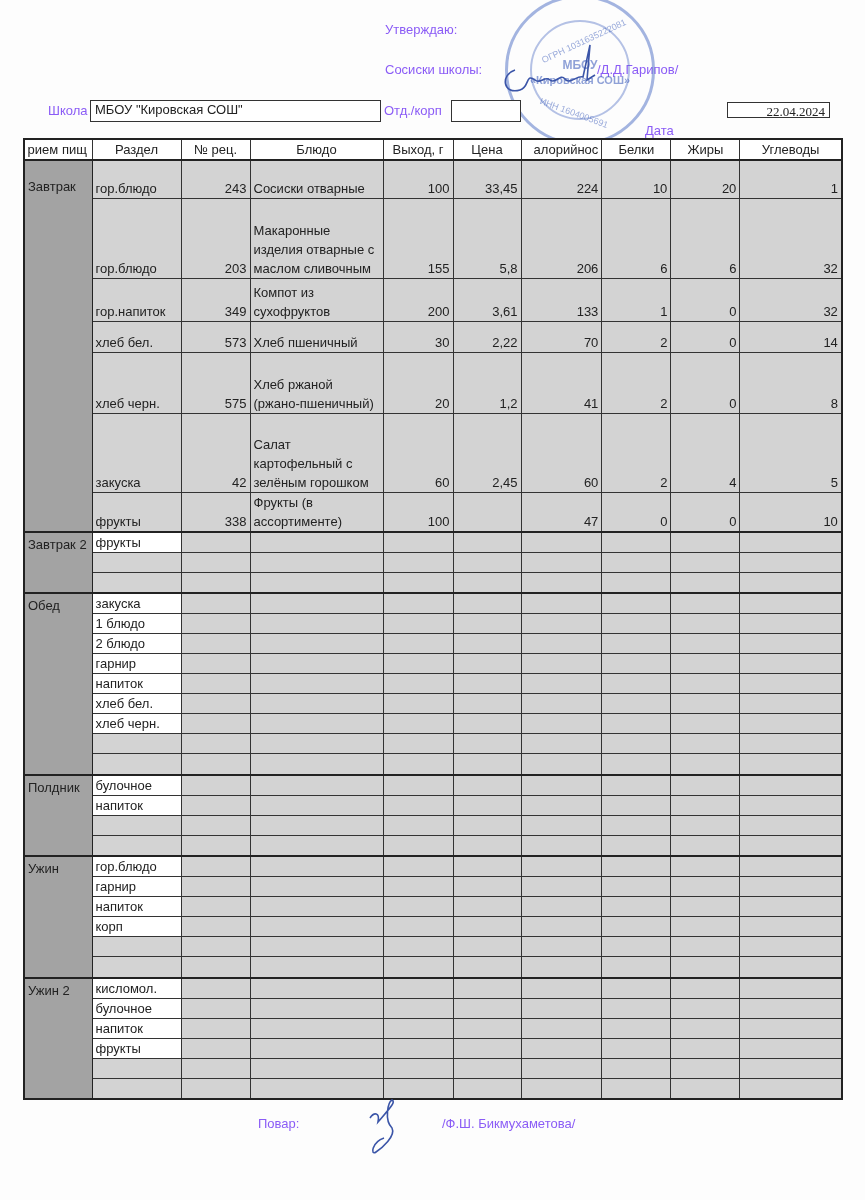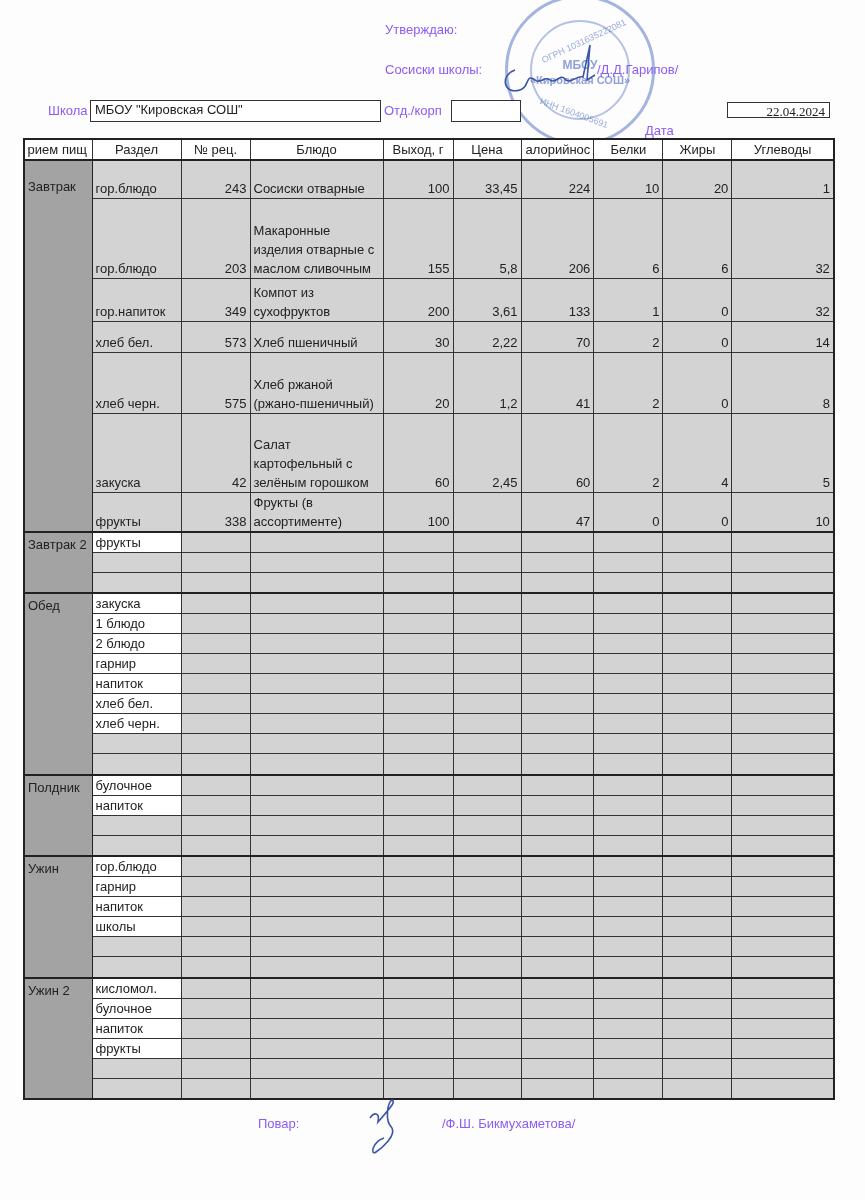--- a/index.html
+++ b/index.html
@@ -94,21 +94,21 @@
       <col style="width:102px">
   </colgroup>
   <thead>
     <tr>
       <th style="text-align:center;padding-left:1px;">рием пищ</th>
       <th>Раздел</th>
       <th>№ рец.</th>
       <th>Блюдо</th>
       <th>Выход, г</th>
       <th>Цена</th>
-      <th style="text-align:right;padding-left:4px;">алорийнос</th>
+      <th style="text-align:right;padding-left:12px;">алорийнос</th>
       <th>Белки</th>
       <th>Жиры</th>
       <th>Углеводы</th>
     </tr>
   </thead>
   <tbody>
 
     <tr class="grp-start" style="height:38px;">
       <td class="meal" rowspan="7" style="padding-top:16px;">Завтрак</td>
       <td>гор.блюдо</td>
@@ -398,21 +398,21 @@
         <td></td>
         <td></td>
         <td></td>
         <td></td>
         <td></td>
         <td></td>
         <td></td>
         <td></td>
       </tr>
     <tr style="height:20px;">
-        <td class="sec-white">школы</td>
+        <td class="sec-white">корп</td>
         <td></td>
         <td></td>
         <td></td>
         <td></td>
         <td></td>
         <td></td>
         <td></td>
         <td></td>
       </tr>
     <tr style="height:20px;">

